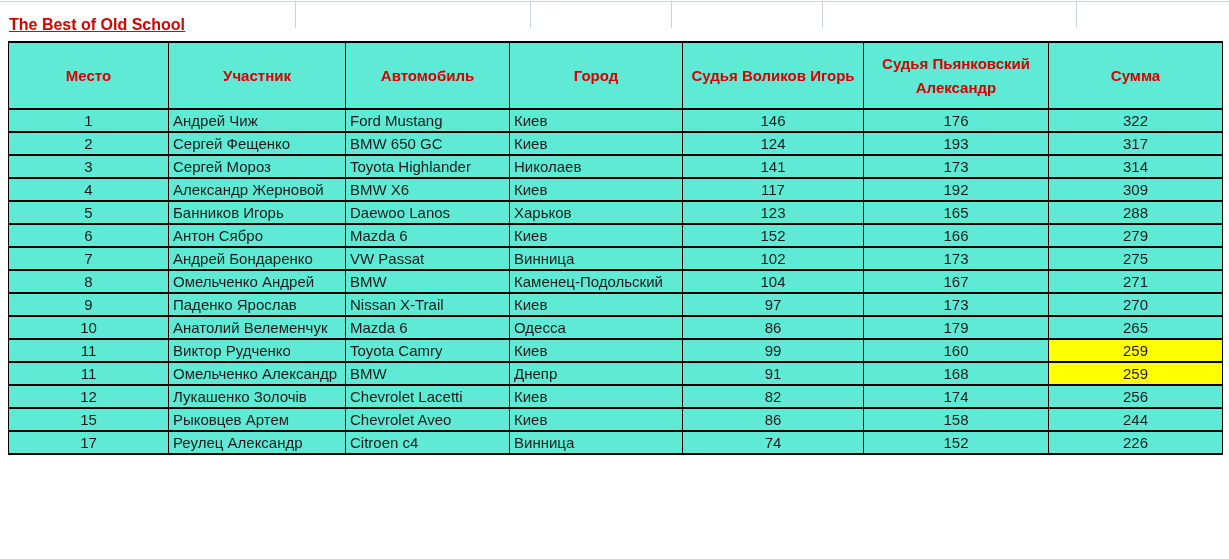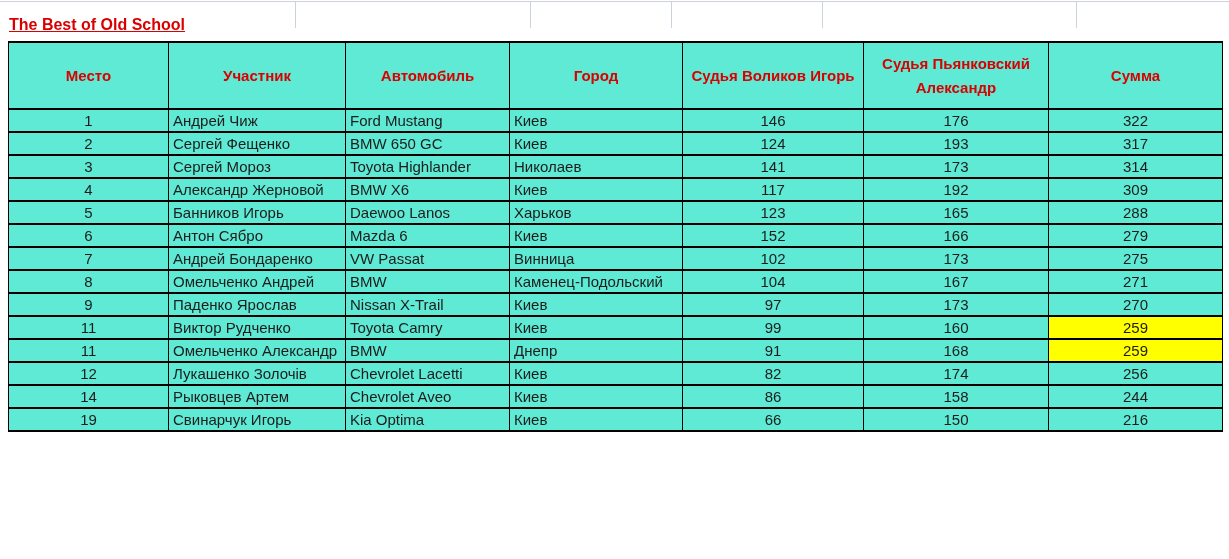--- a/index.html
+++ b/index.html
@@ -152,20 +152,29 @@
       <tr>
         <td class="al-center">9</td>
         <td class="al-left">Паденко Ярослав</td>
         <td class="al-left">Nissan X-Trail</td>
         <td class="al-left">Киев</td>
         <td class="al-right">97</td>
         <td class="al-right">173</td>
         <td class="al-right">270</td>
       </tr>
       <tr>
+        <td class="al-center">10</td>
+        <td class="al-left">Анатолий Велеменчук</td>
+        <td class="al-left">Mazda 6</td>
+        <td class="al-left">Одесса</td>
+        <td class="al-right">86</td>
+        <td class="al-right">179</td>
+        <td class="al-right">265</td>
+      </tr>
+      <tr>
         <td class="al-center">11</td>
         <td class="al-left">Виктор Рудченко</td>
         <td class="al-left">Toyota Camry</td>
         <td class="al-left">Киев</td>
         <td class="al-right">99</td>
         <td class="al-right">160</td>
         <td class="al-right hl">259</td>
       </tr>
       <tr>
         <td class="al-center">11</td>
@@ -179,31 +188,31 @@
       <tr>
         <td class="al-center">12</td>
         <td class="al-left">Лукашенко Золочів</td>
         <td class="al-left">Chevrolet Lacetti</td>
         <td class="al-left">Киев</td>
         <td class="al-right">82</td>
         <td class="al-right">174</td>
         <td class="al-right">256</td>
       </tr>
       <tr>
-        <td class="al-center">14</td>
+        <td class="al-center">15</td>
         <td class="al-left">Рыковцев Артем</td>
         <td class="al-left">Chevrolet Aveo</td>
         <td class="al-left">Киев</td>
         <td class="al-right">86</td>
         <td class="al-right">158</td>
         <td class="al-right">244</td>
       </tr>
       <tr>
-        <td class="al-center">19</td>
-        <td class="al-left">Свинарчук Игорь</td>
-        <td class="al-left">Kia Optima</td>
-        <td class="al-left">Киев</td>
-        <td class="al-right">66</td>
-        <td class="al-right">150</td>
-        <td class="al-right">216</td>
+        <td class="al-center">17</td>
+        <td class="al-left">Реулец Александр</td>
+        <td class="al-left">Citroen c4</td>
+        <td class="al-left">Винница</td>
+        <td class="al-right">74</td>
+        <td class="al-right">152</td>
+        <td class="al-right">226</td>
       </tr>
     </tbody>
 </table>
 
 </body></html>

